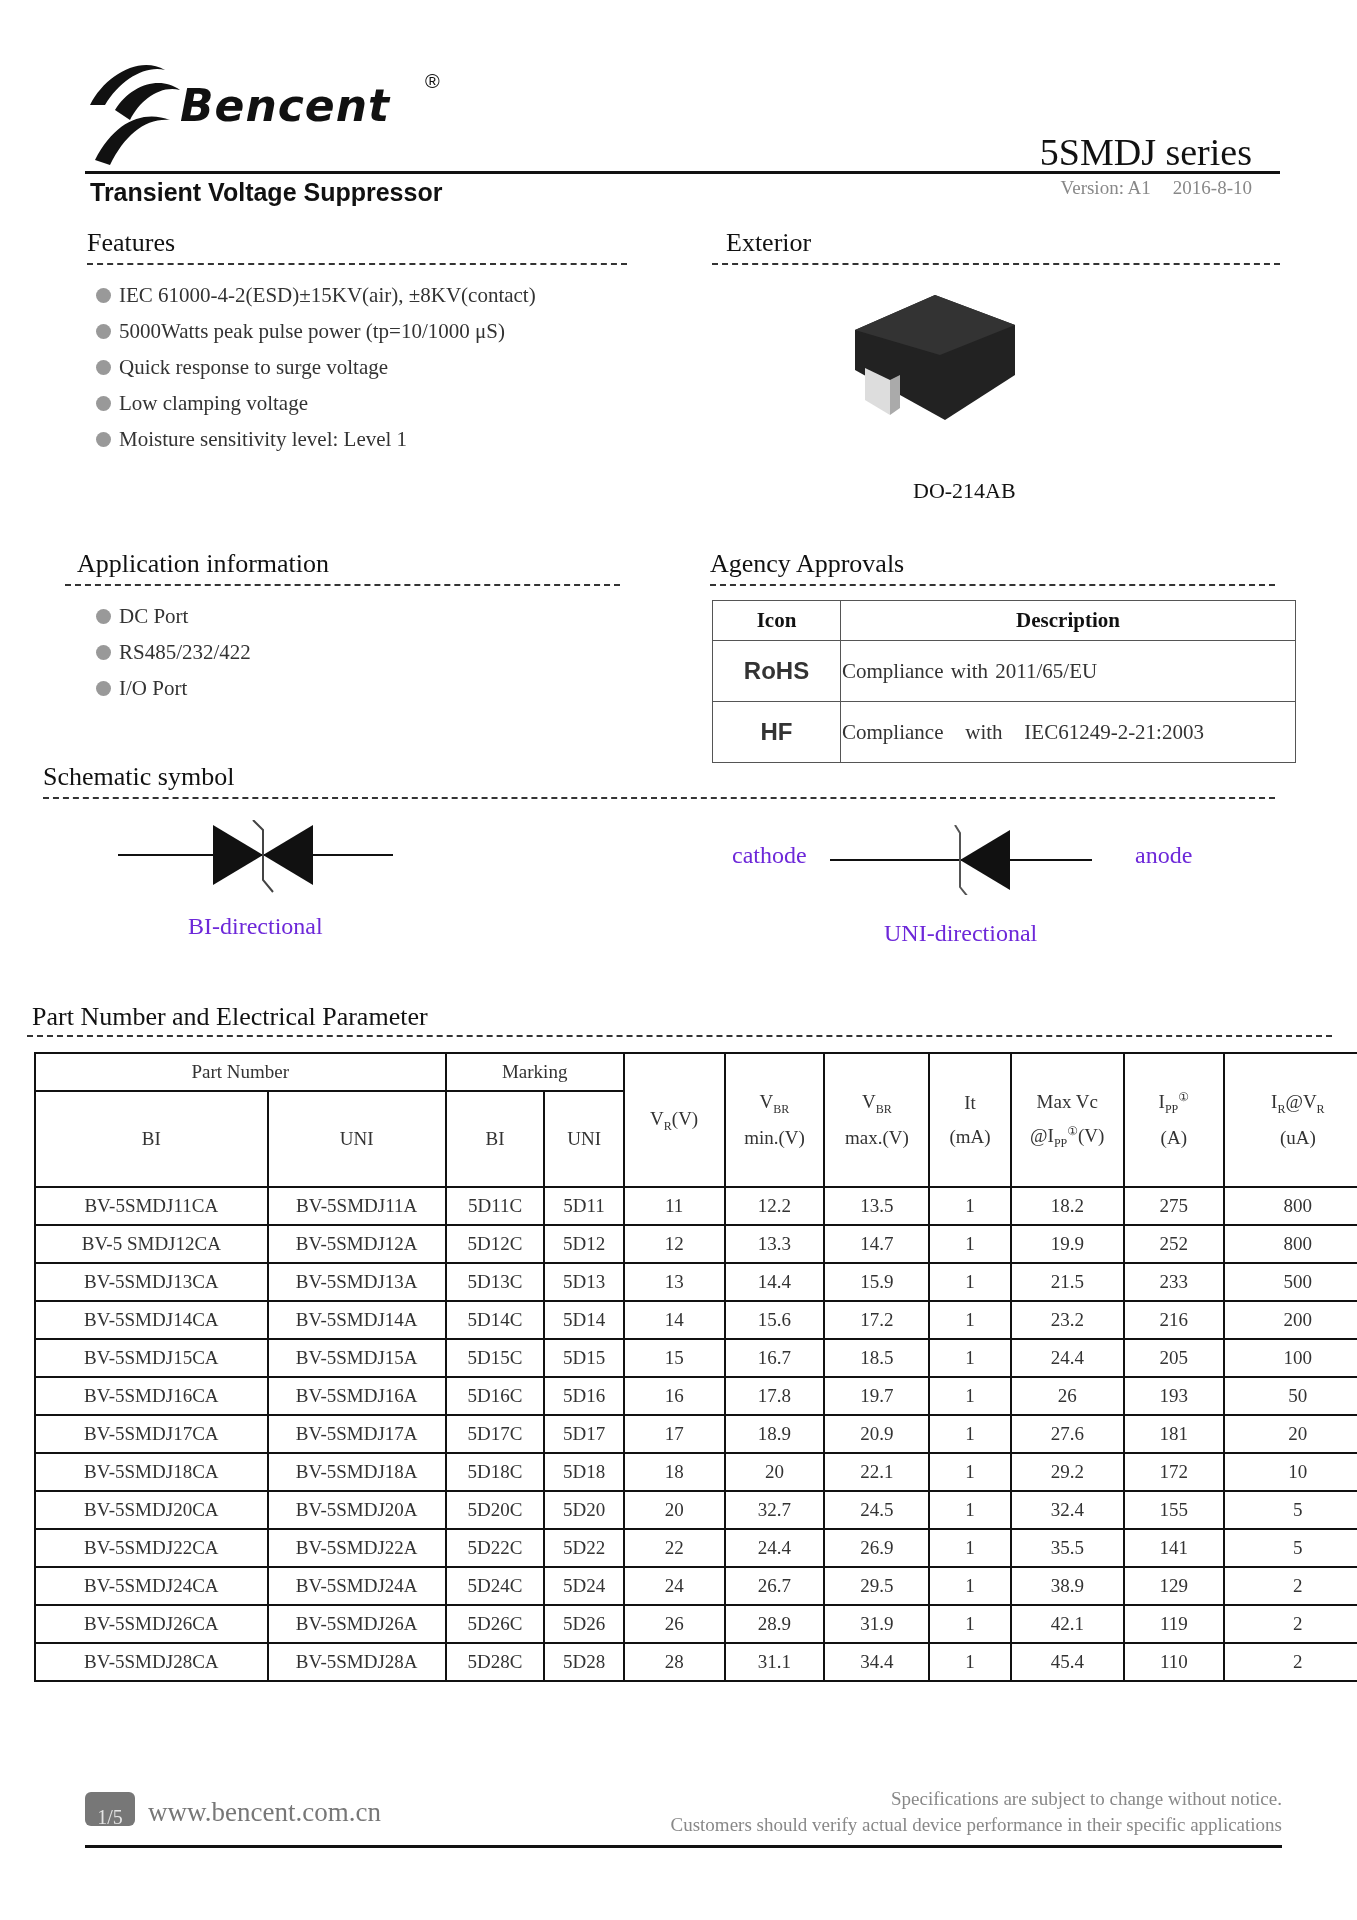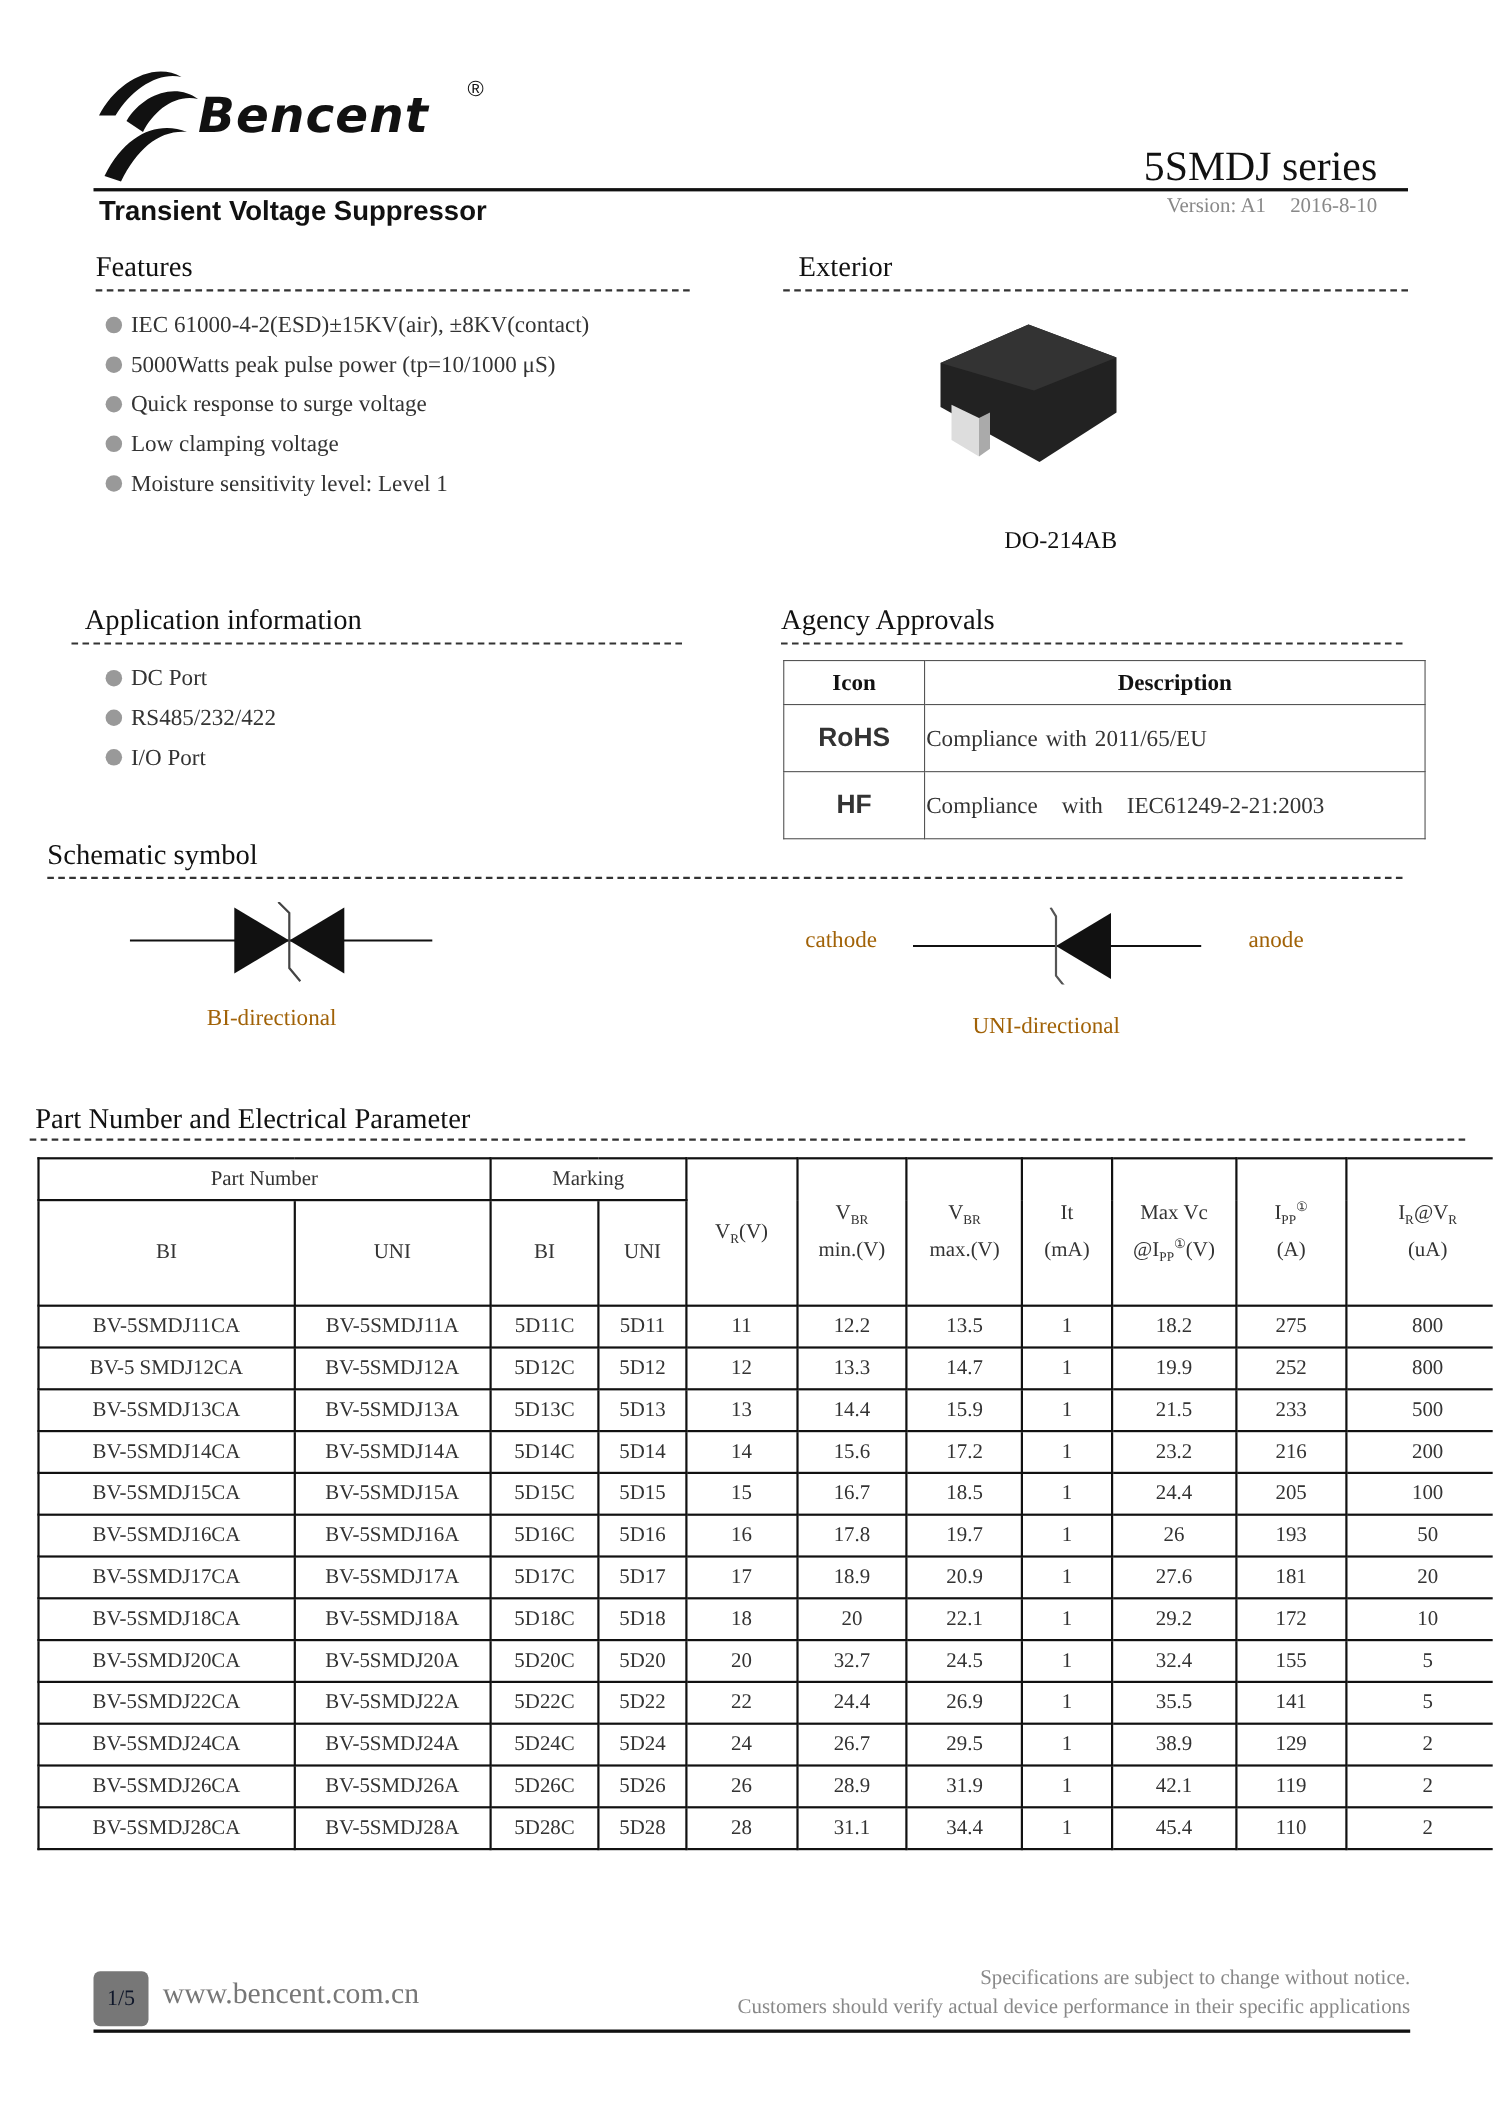--- a/index.html
+++ b/index.html
@@ -21,28 +21,28 @@
   .bullet-list { list-style:none; margin:12px; padding:0; }
   .bullet-list li { font-size:21px; color:#333; height:36px; line-height:36px; display:flex; align-items:center; }
   .dot { width:15px; height:15px; border-radius:50%; background:#999; display:inline-block; margin-right:8px; flex:none; }
   .pkg-caption { font-size:22px; color:#111; }
   table { border-collapse:collapse; }
   .agency { left:712px; top:600px; width:584px; }
   .agency td, .agency th { border:1.5px solid #555; height:58px; font-size:21px; }
   .agency th { height:37px; font-weight:bold; color:#111; }
   .agency td.ic { text-align:center; font-family:"Liberation Sans", sans-serif; font-weight:bold; font-size:24px; color:#333; width:125px; }
   .agency td.desc { color:#333; word-spacing:2px; }
-  .sym-label { font-size:21px; color:#a16207; }
+  .sym-label { font-size:24px; color:#6d28d9; }
   .params { left:34px; top:1052px; width:1339px; }
   .params td, .params th { border:2px solid #111; text-align:center; font-weight:normal; font-size:19px; color:#333; padding:0; }
   .params th { line-height:1.8; }
   .params tbody td { height:36px; }
   sub, sup { font-size:12px; }
-  .footer-badge { left:85px; top:1792px; width:50px; height:50px; background:#777; border-radius:6px;
-                  color:#0f172a; font-size:20px; text-align:center; line-height:50px; }
+  .footer-badge { left:85px; top:1792px; width:50px; height:34px; background:#777; border-radius:6px;
+                  color:#e5e5e5; font-size:20px; text-align:center; line-height:50px; }
   .footer-url { left:148px; top:1797px; font-size:27px; color:#777; }
   .footer-note { right:75px; top:1786px; text-align:right; font-size:19px; color:#888; line-height:26px; }
   .footer-rule { left:85px; top:1845px; width:1197px; height:3px; background:#111; }
 </style>
 </head>
 <body>
 
 <div class="abs logo-wrap">
   <svg width="100" height="120" viewBox="0 0 100 120" style="position:absolute;left:0;top:0">
     <path d="M5 55 C20 25 55 5 80 20 C60 15 35 30 20 55 Z" fill="#111"></path>

